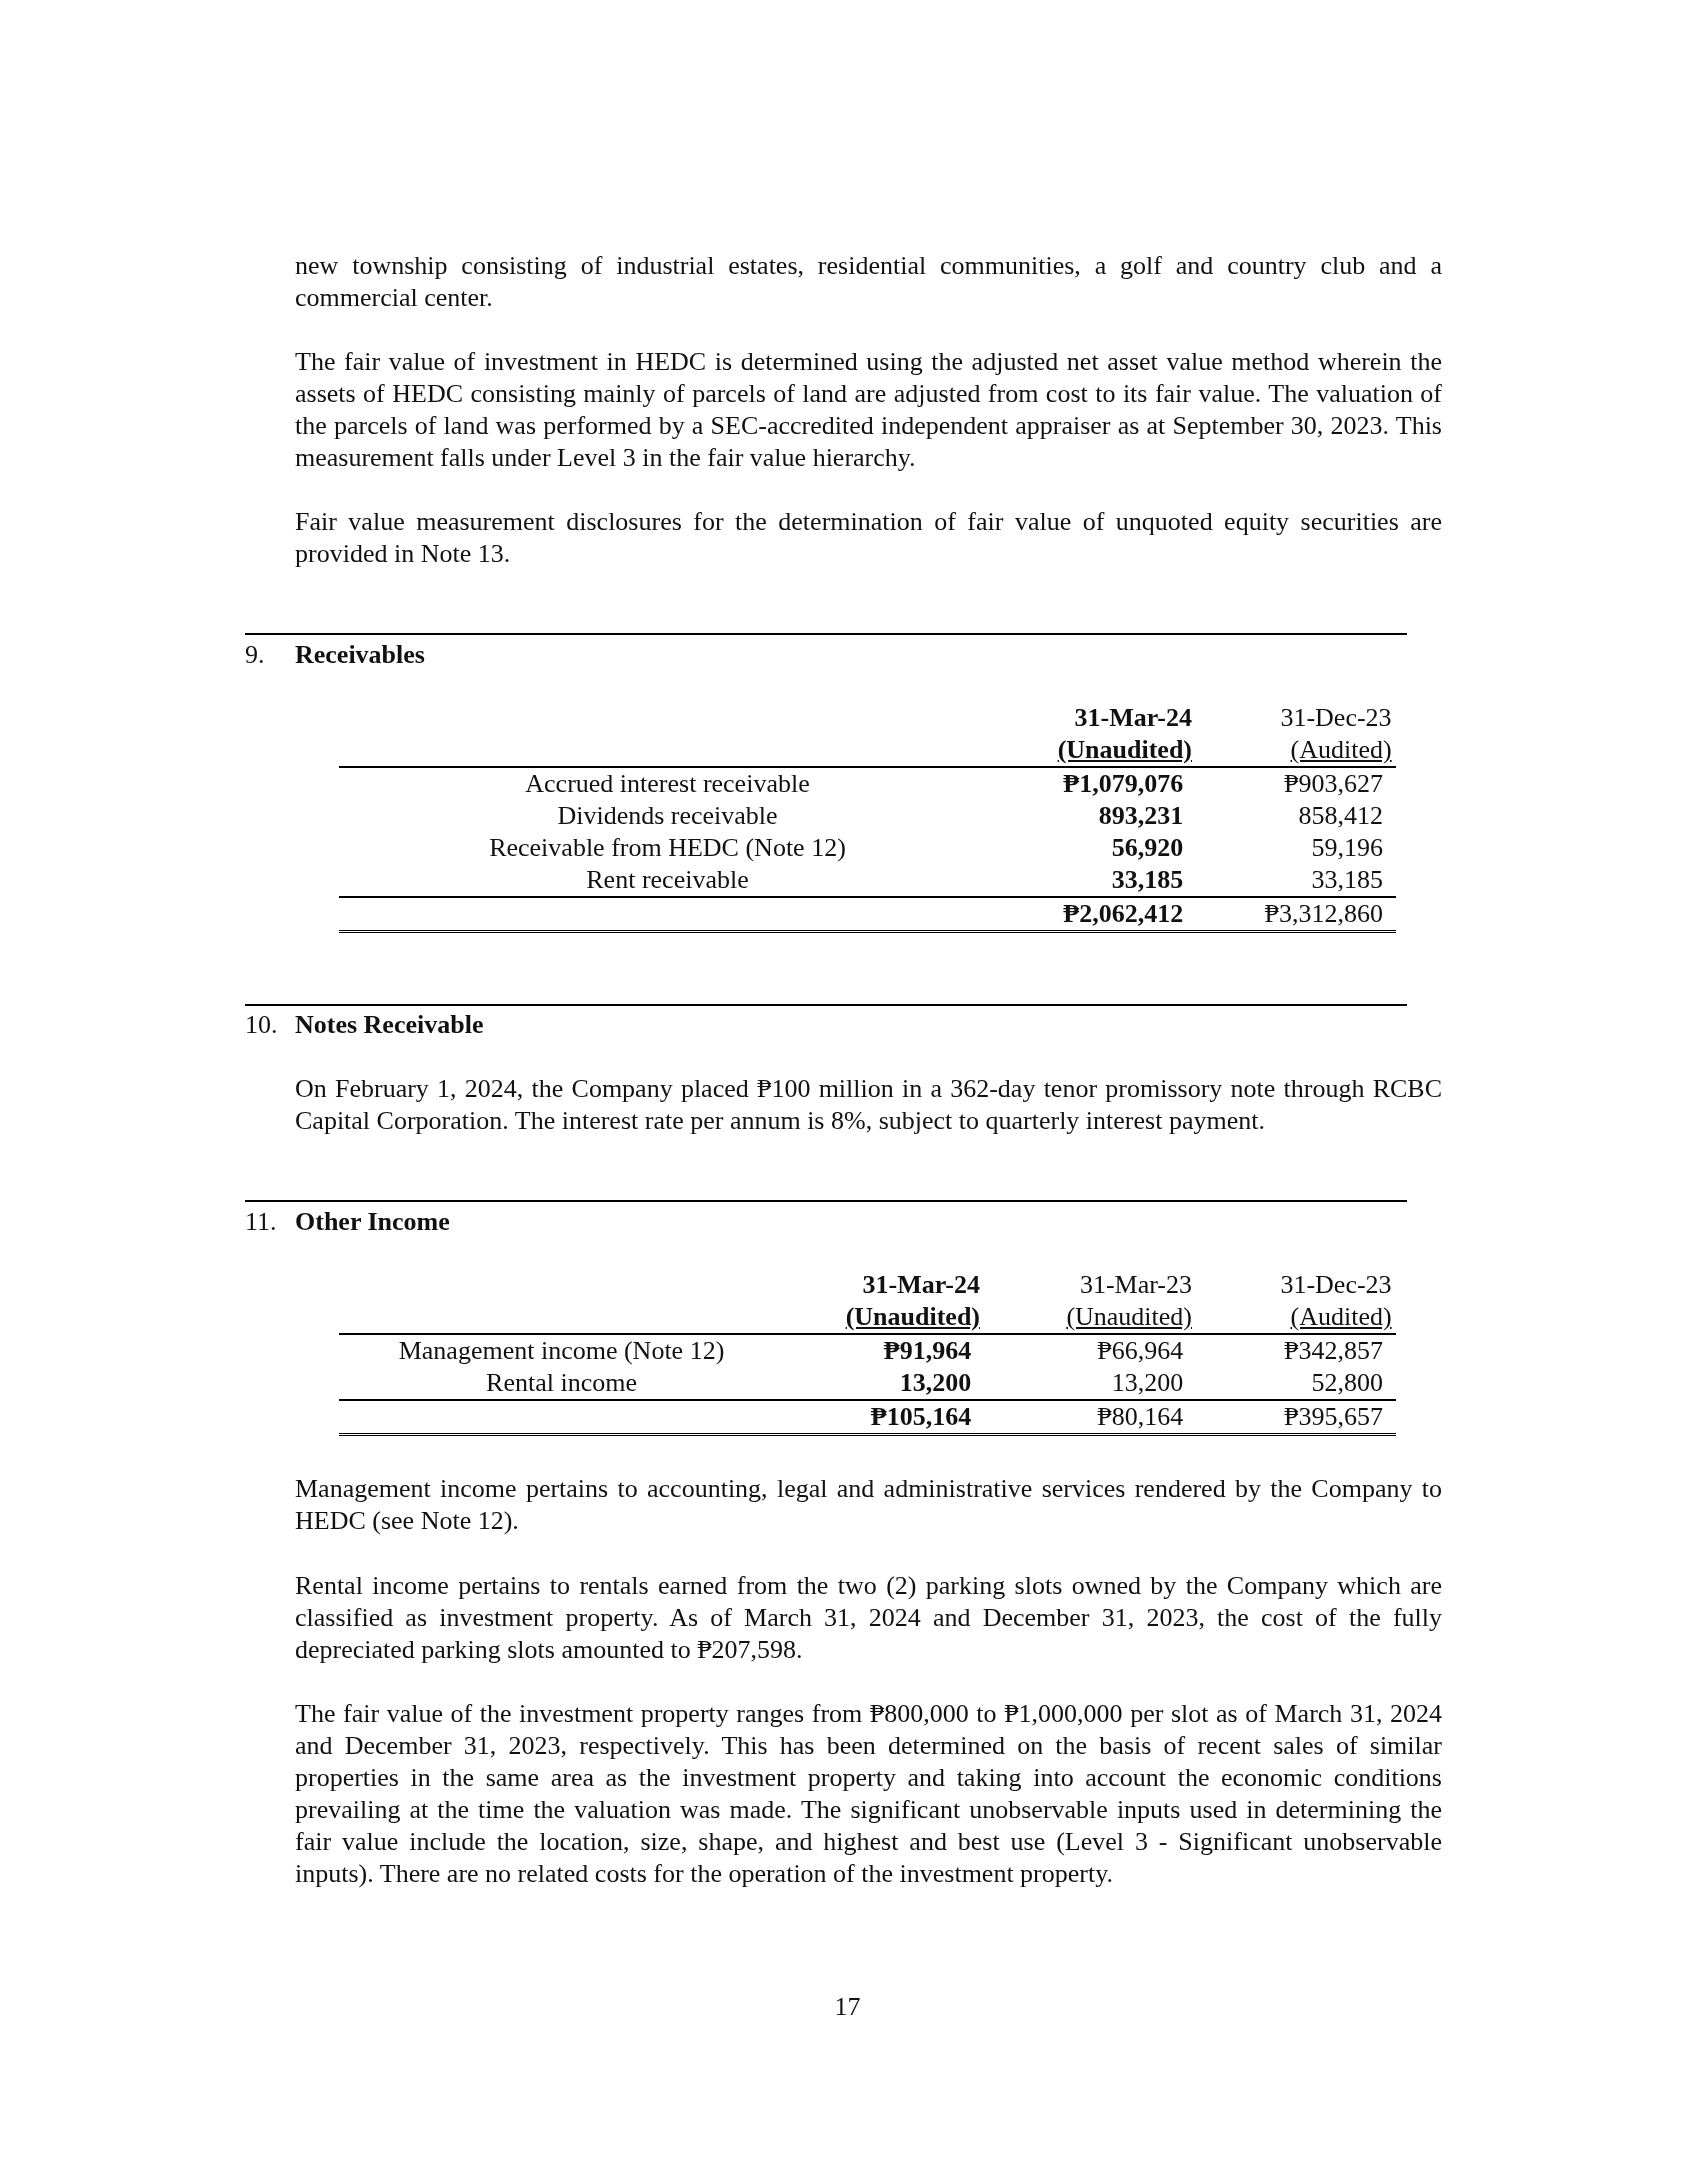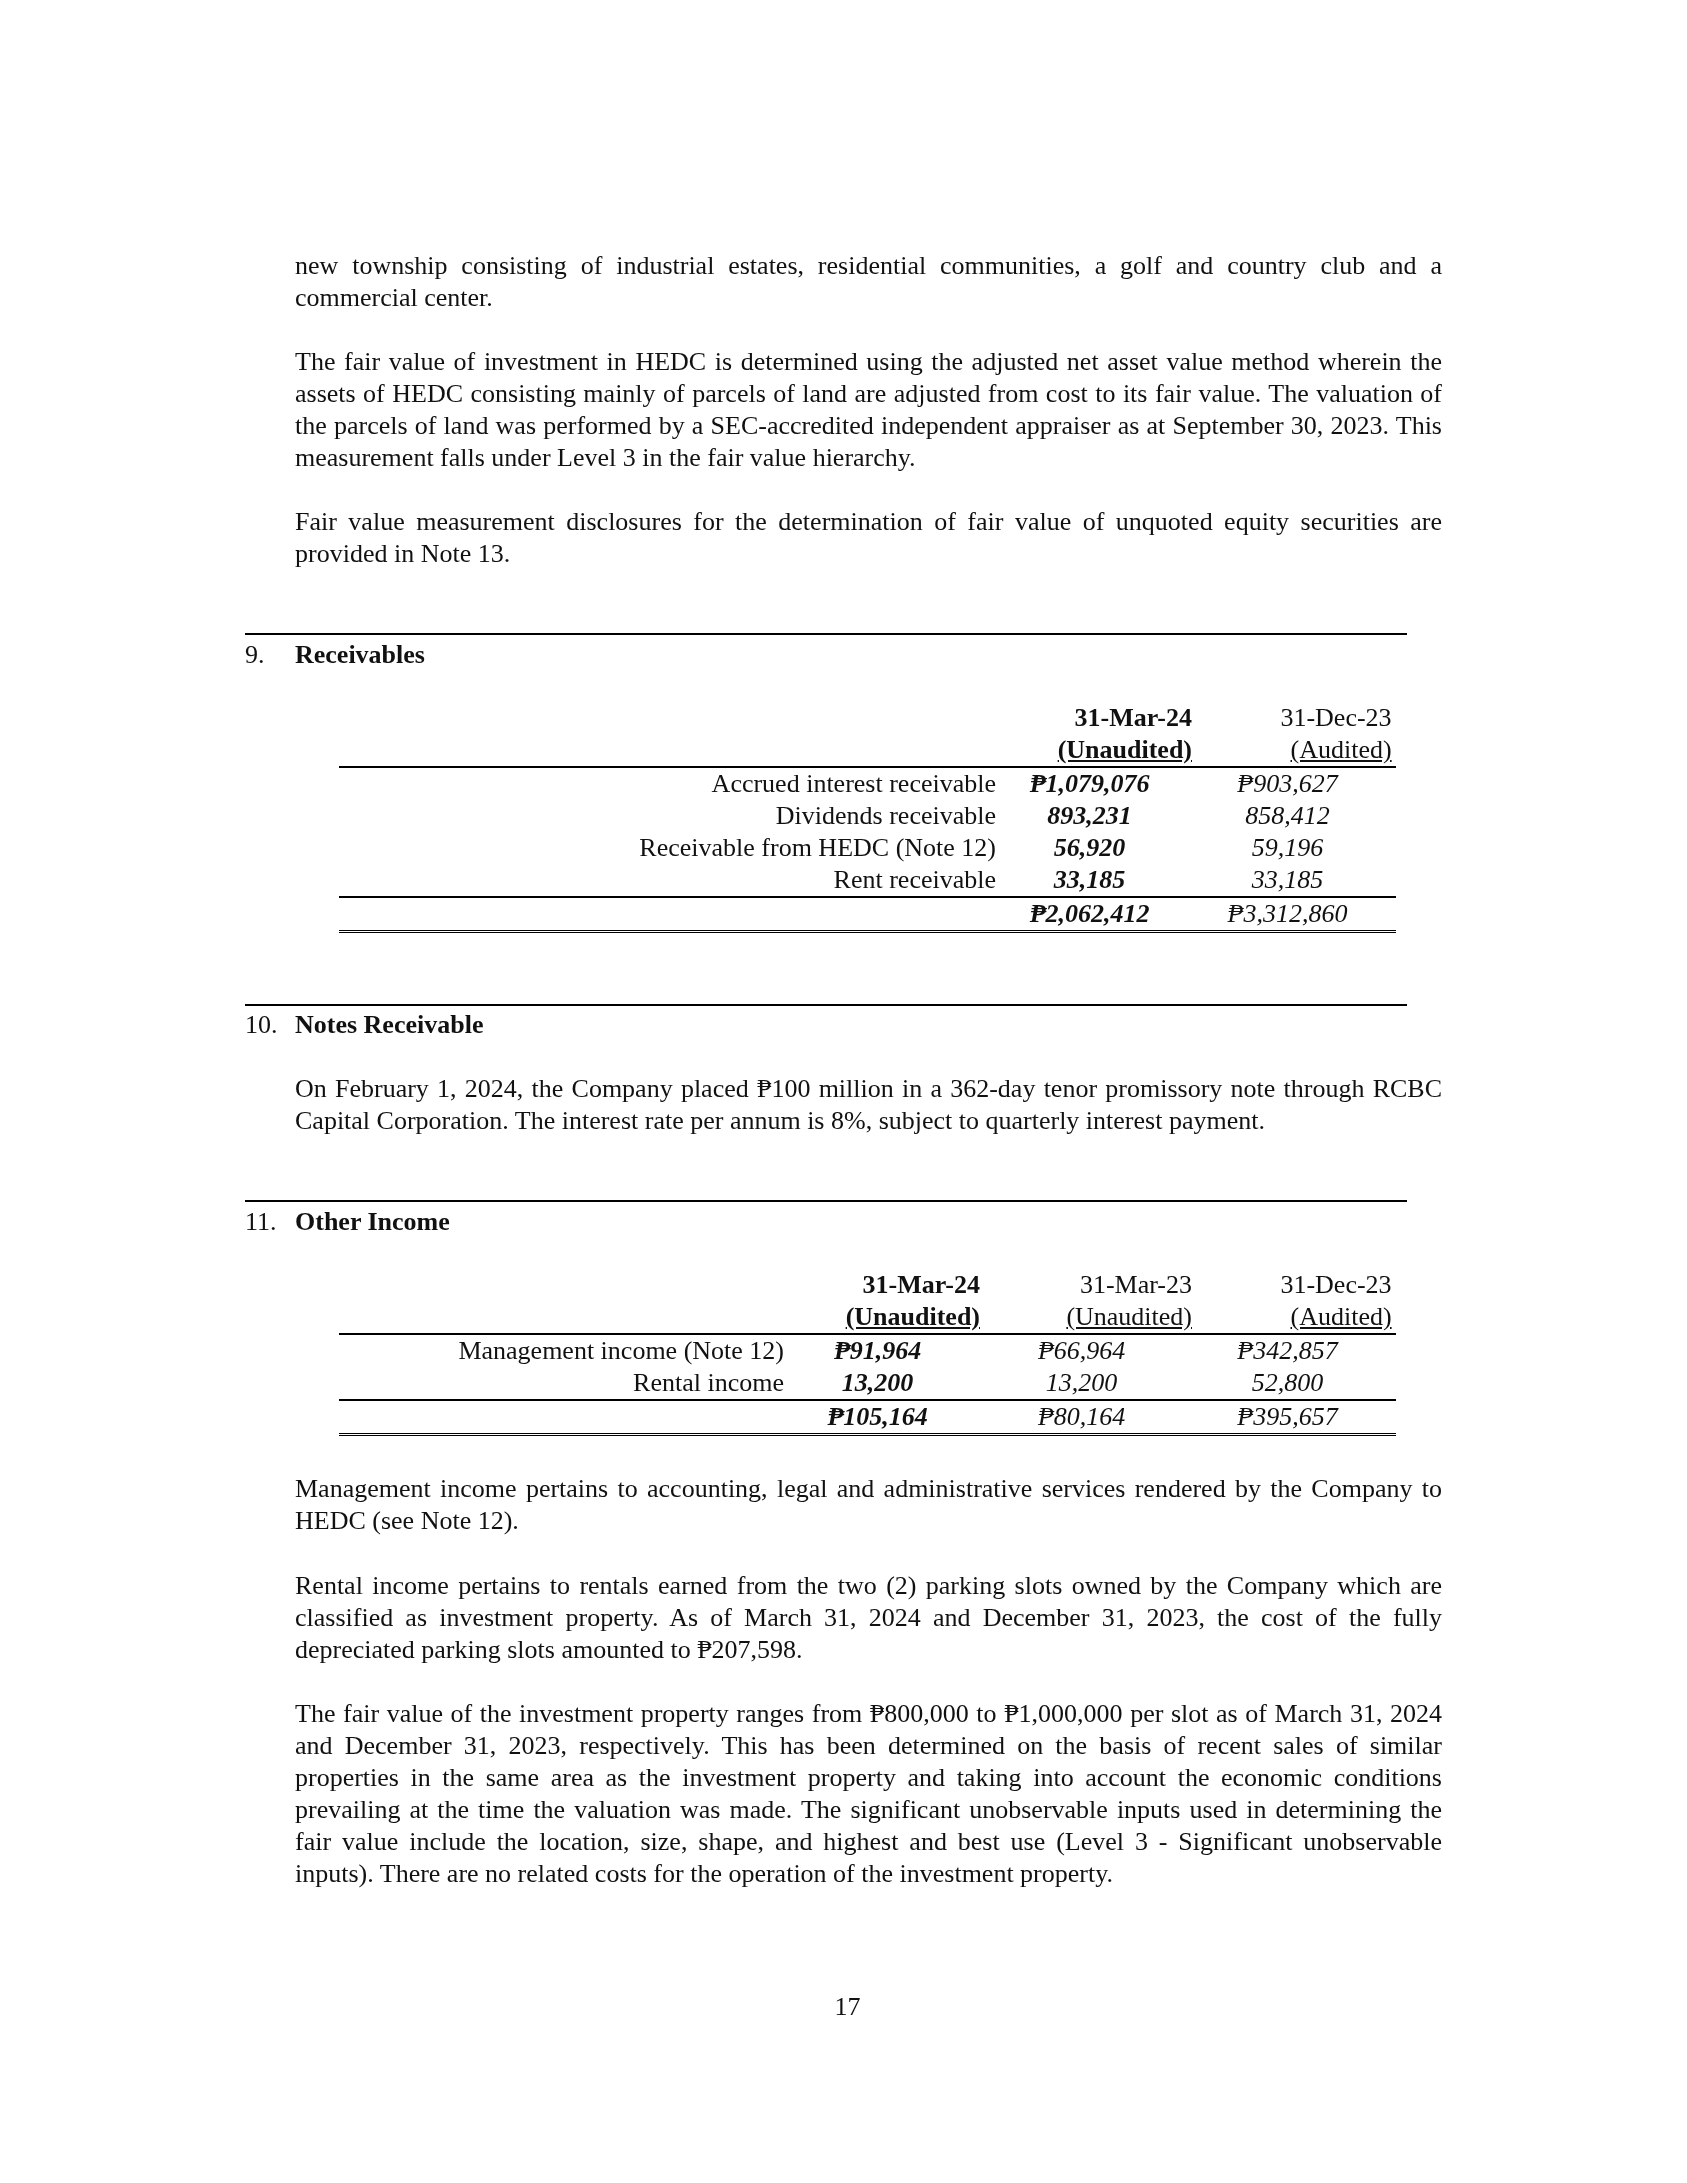--- a/index.html
+++ b/index.html
@@ -8,22 +8,22 @@
   .page { position: absolute; left: 0; top: 0; width: 1334px; height: 2183px; }
   .para { position: absolute; left: 295px; width: 1147px; line-height: 32px; text-align: justify; margin: 0; }
   .rule { position: absolute; left: 245px; width: 1162px; height: 0; border-top: 2.2px solid #000; }
   .sec-head { position: absolute; left: 245px; font-size: 26px; line-height: 32px; }
   .sec-num { display: inline-block; width: 50px; }
   .sec-title { font-weight: bold; }
   table.fin { position: absolute; border-collapse: collapse; font-size: 26px; }
   table.fin td, table.fin th { padding: 0; line-height: 32px; height: 32px; white-space: nowrap; }
   table.fin th { font-weight: normal; text-align: right; vertical-align: bottom; }
   table.fin th.bold, table.fin td.bold { font-weight: bold; }
-  table.fin td.num { text-align: center; font-style: italic; }
-  table.fin td.lbl { text-align: right; }
+  table.fin td.num { text-align: right; }
+  table.fin td.lbl { text-align: center; }
   tr.head-bottom th { border-bottom: 2.2px solid #000; text-decoration: underline; }
   tr.sub-last td { border-bottom: 2.2px solid #000; }
   tr.total td { border-bottom: 3.6px double #000; }
   .page-num { position: absolute; top: 1992px; left: 4px; width: 1687px; text-align: center; font-size: 26px; }
 </style>
 </head>
 <body>
 
 <div class="page">
 

